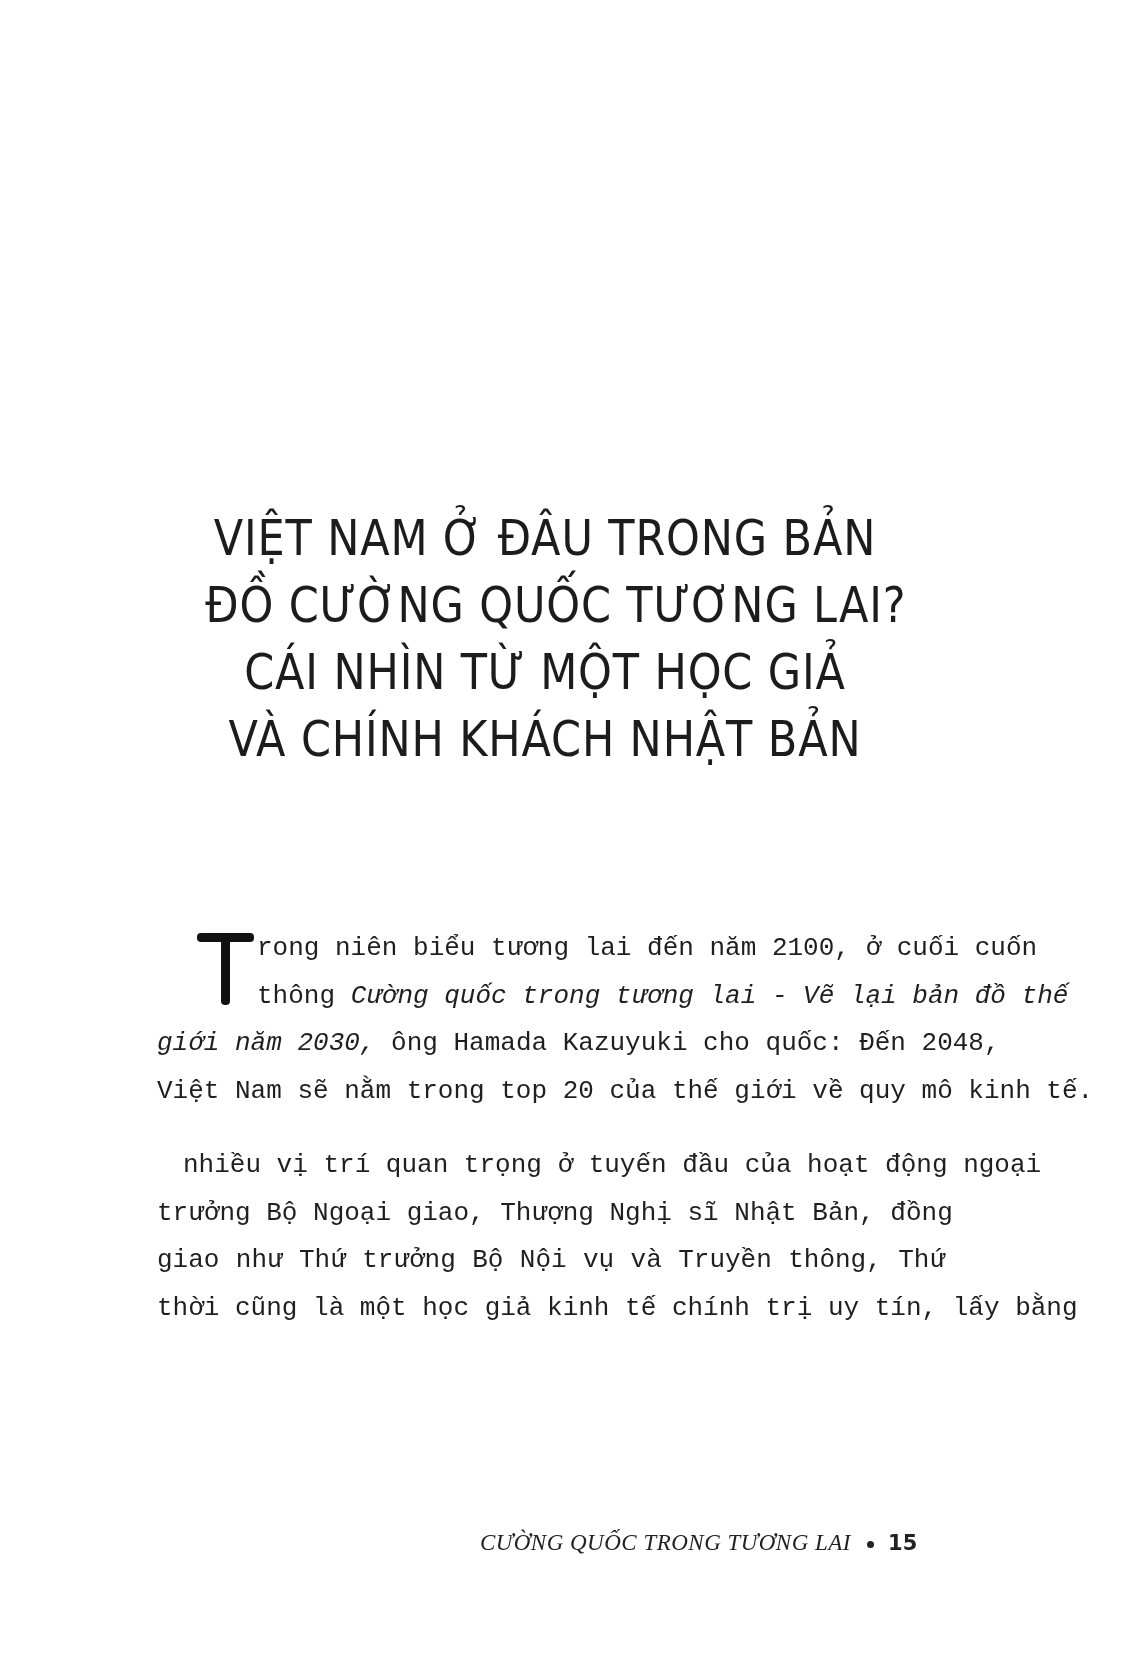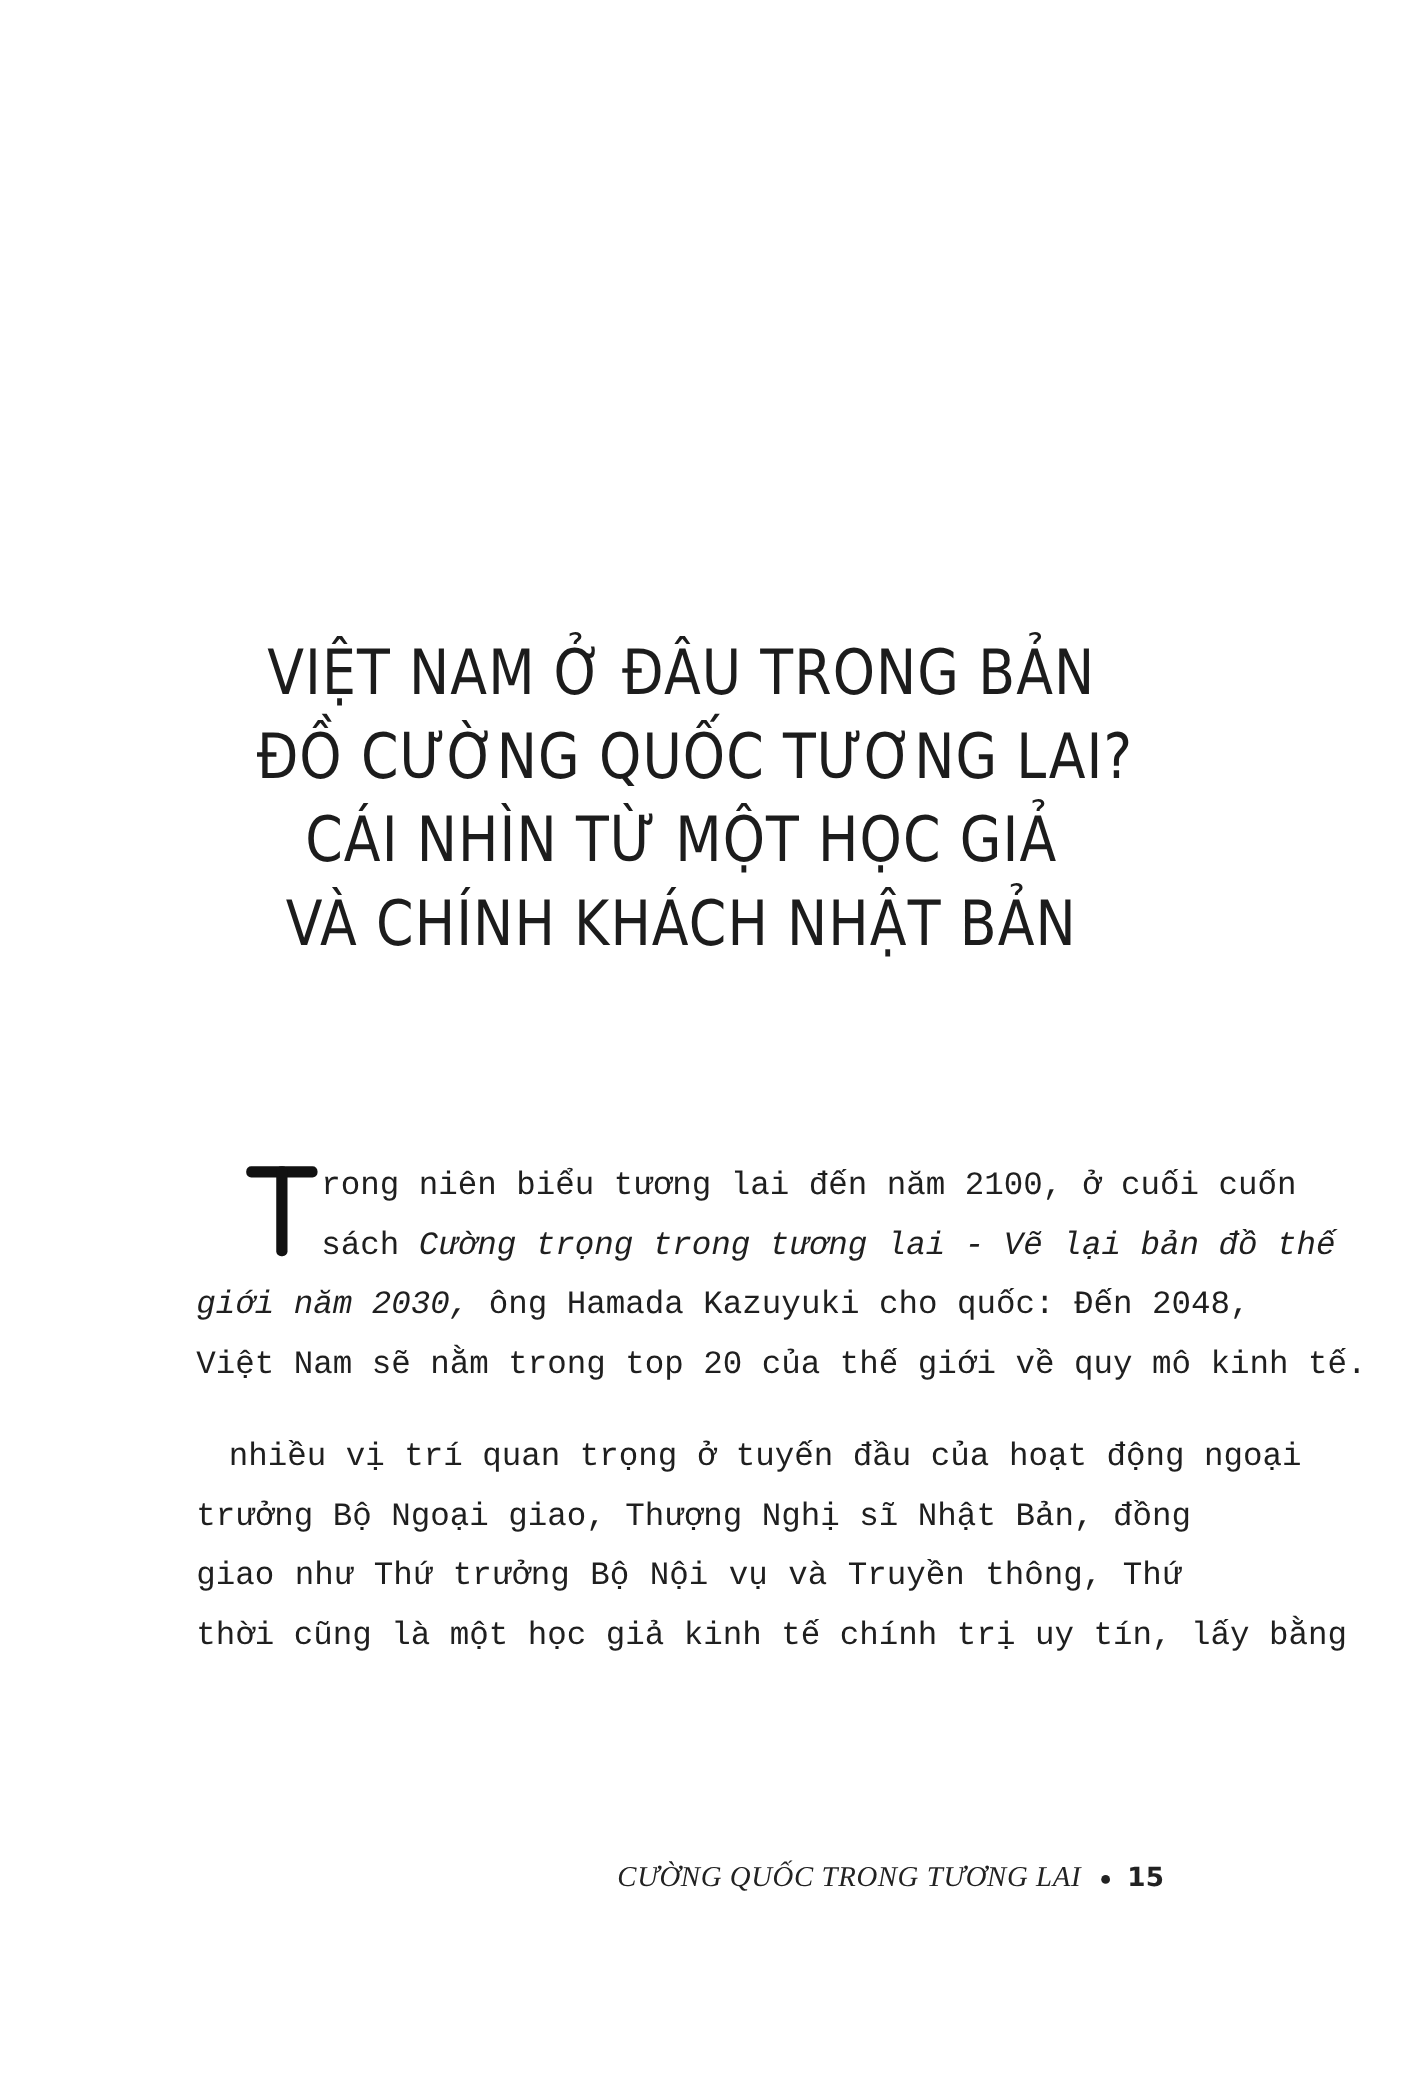--- a/index.html
+++ b/index.html
@@ -100,23 +100,23 @@
       width: 9px;
       height: 72px;
       background: #111;
       border-radius: 4px;
     }
     .it { font-style: italic; }
     
     .running-footer {
       position: absolute;
       left: 480px;
-      top: 1489px;
+      top: 1530px;
       width: 465px;
-      text-align: center;
+      text-align: left;
       white-space: nowrap;
       color: #222;
     }
     .footer-title {
       font-family: "Liberation Serif", serif;
       font-style: italic;
       font-size: 23px;
       letter-spacing: 0.5px;
     }
     .footer-bullet {
@@ -149,21 +149,21 @@
   </h1>
 
   <div class="body-text">
     <div class="drop-cap" aria-label="T">
       <span class="bar-h"></span>
       <span class="bar-v"></span>
     </div>
 
     <p>
       <span class="line indented" style="word-spacing: 0px;"><span>rong niên biểu tương lai đến năm 2100, ở cuối cuốn</span></span>
-      <span class="line indented" style="word-spacing: 0px;"><span>sách </span><span class="it">Cường trọng trong tương lai - Vẽ lại bản đồ thế</span></span>
+      <span class="line indented" style="word-spacing: 0px;"><span>thông </span><span class="it">Cường quốc trong tương lai - Vẽ lại bản đồ thế</span></span>
       <span class="line" style="word-spacing: 0.00173611px;"><span class="it">giới năm 2030,</span><span> ông Hamada Kazuyuki cho quốc: Đến 2048,</span></span>
       <span class="line last"><span>Việt Nam sẽ nằm trong top 20 của thế giới về quy mô kinh tế.</span></span>
     </p>
 
     <p style="text-indent:0;">
       <span class="line" style="word-spacing: 0px; margin-left: 26px;">nhiều vị trí quan trọng ở tuyến đầu của hoạt động ngoại</span>
       <span class="line" style="word-spacing: 0px;">trưởng Bộ Ngoại giao, Thượng Nghị sĩ Nhật Bản, đồng</span>
       <span class="line" style="word-spacing: 0px;">giao như Thứ trưởng Bộ Nội vụ và Truyền thông, Thứ</span>
       <span class="line" style="word-spacing: 0px;">thời cũng là một học giả kinh tế chính trị uy tín, lấy bằng</span>
     </p>

